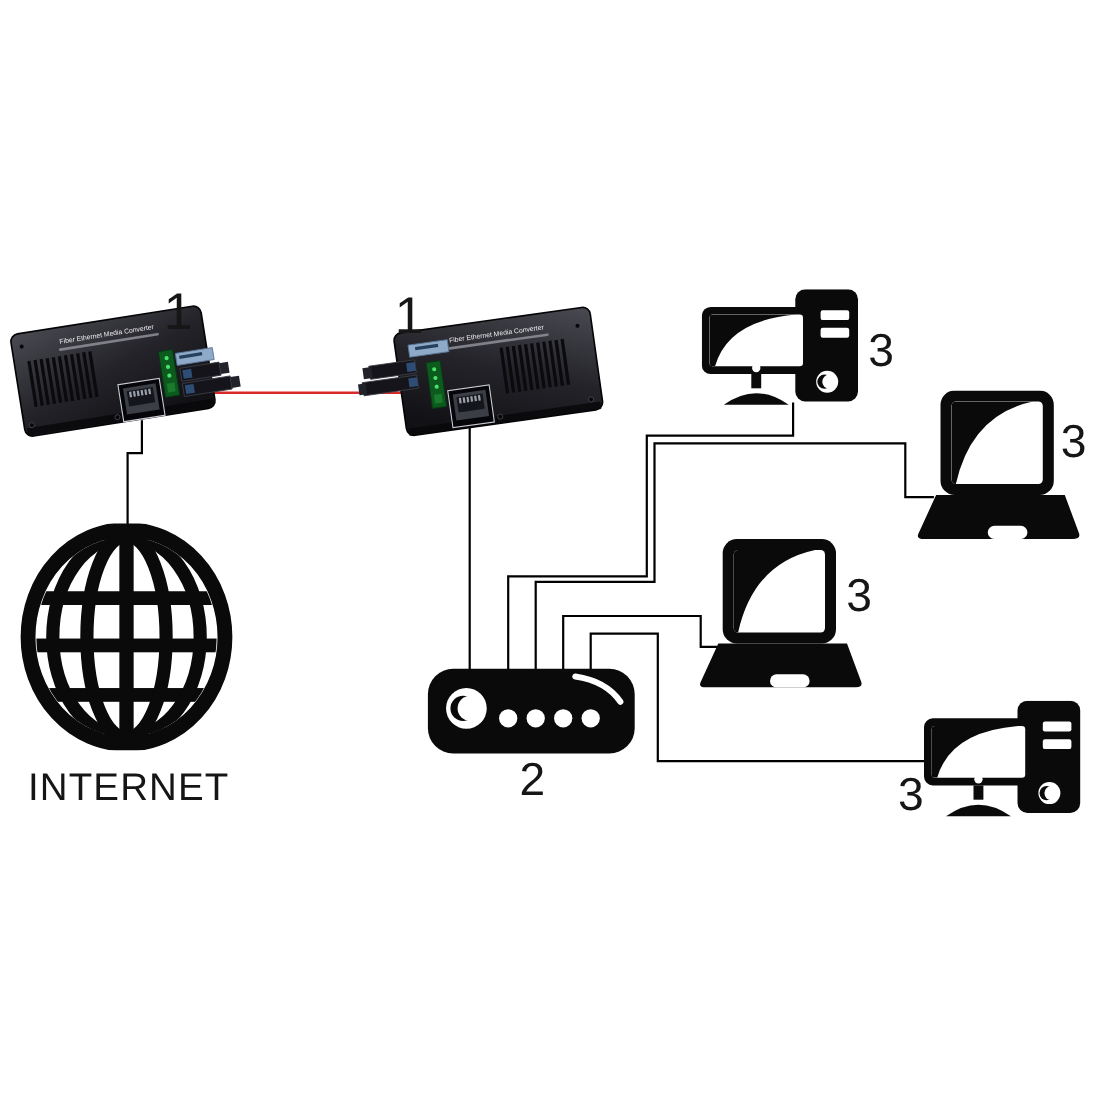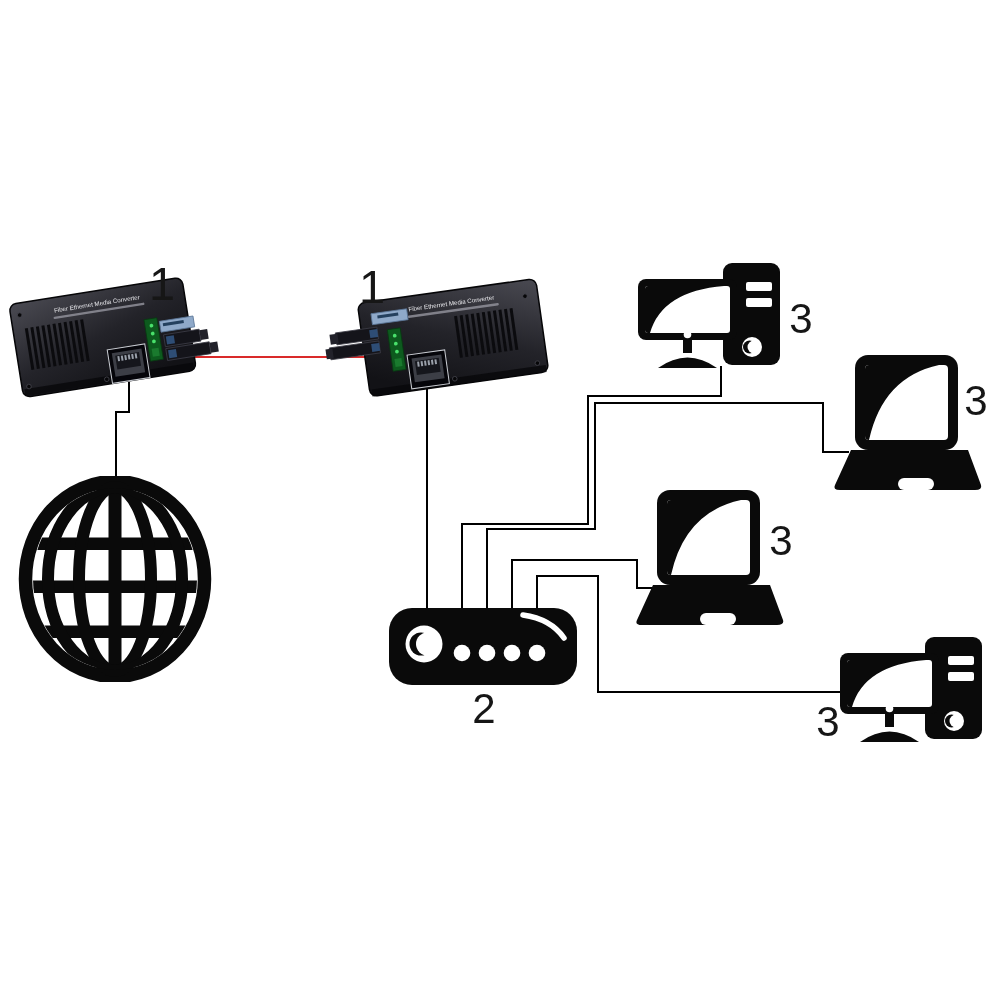--- a/index.html
+++ b/index.html
@@ -207,20 +207,21 @@
     <ellipse cx="101" cy="103" rx="89.5" ry="97.5" fill="none" stroke="#0a0a0a" stroke-width="13.5"></ellipse>
     <g clip-path="url(#clip-globe)" fill="#0a0a0a">
       <rect x="94.5" y="6" width="13" height="194"></rect>
       <rect x="6" y="61.5" width="190" height="12.5"></rect>
       <rect x="6" y="104.5" width="190" height="12.5"></rect>
       <rect x="6" y="149.5" width="190" height="12.5"></rect>
     </g>
     <ellipse cx="101" cy="103" rx="36" ry="92" fill="none" stroke="#0a0a0a" stroke-width="12"></ellipse>
     <ellipse cx="101" cy="103" rx="67" ry="92" fill="none" stroke="#0a0a0a" stroke-width="12" clip-path="url(#clip-globe)"></ellipse>
   </svg>
+  <div class="internet-label" style="left:117px;top:716px">INTERNET</div>
 
   <svg class="abs" style="left:387px;top:606px" width="194" height="82" viewBox="0 0 194 82">
     <rect x="2" y="2" width="188" height="77" rx="23" fill="#0a0a0a"></rect>
     <path d="M136,9 Q164,13 177,32" fill="none" stroke="#ffffff" stroke-width="5.5" stroke-linecap="round"></path>
     <circle cx="37" cy="38" r="18.5" fill="#ffffff"></circle>
     <circle cx="34" cy="38" r="11.5" fill="#0a0a0a"></circle>
     <circle cx="40.5" cy="38" r="11.5" fill="#ffffff"></circle>
     <circle cx="75" cy="47" r="8.3" fill="#ffffff"></circle>
     <circle cx="100" cy="47" r="8.3" fill="#ffffff"></circle>
     <circle cx="125" cy="47" r="8.3" fill="#ffffff"></circle>

